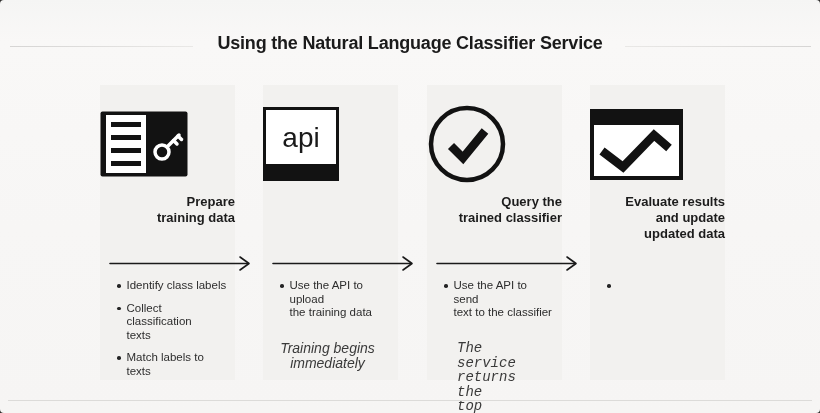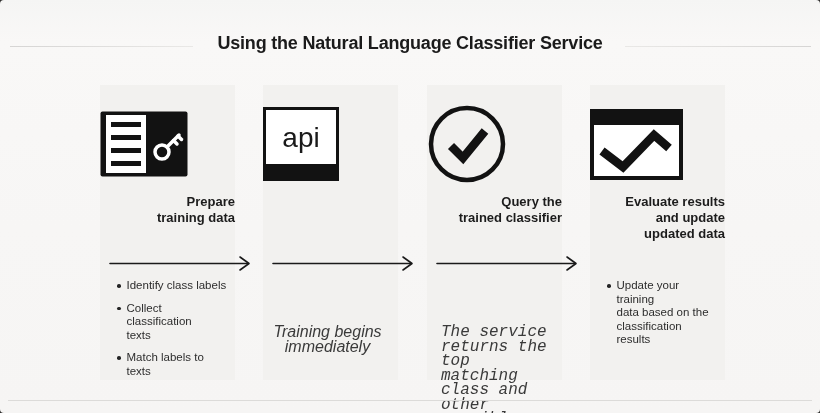--- a/index.html
+++ b/index.html
@@ -55,22 +55,22 @@
   .bullet { display: flex; margin-bottom: 9px; }
   .dot {
     flex: 0 0 auto; width: 3.5px; height: 3.5px; border-radius: 50%;
     background: #242424; margin: 5px 6px 0 0;
   }
   .bullet-text {
     font-size: 11.5px; line-height: 13.5px; color: #2d2d2d;
     white-space: pre-line;
   }
   .note {
-    position: absolute; top: 240px; left: 0; right: 6px; margin: 0;
-    font-style: italic; font-size: 16px; line-height: 14.5px;
+    position: absolute; top: 240px; left: 0; right: 6px; margin: 16px;
+    font-style: italic; font-size: 14px; line-height: 14.5px;
     color: #3a3a3a; white-space: pre-line;
   }
   .note.center { text-align: center; }
   .note.left { padding-left: 14px; padding-right: 4px; text-align: left; font-family: Liberation Mono, monospace; }
 </style>
 </head>
 <body>
 
 <div class="card">
 
@@ -127,59 +127,70 @@
         <rect x="1.5" y="57" width="73" height="15.5" fill="#121212"></rect>
         <text x="38" y="40" text-anchor="middle" font-family="Liberation Sans, sans-serif" font-size="28" fill="#1a1a1a">api</text>
       </svg>
     </div>
     <svg class="arrow" viewBox="0 0 142 16">
       <g stroke="#1a1a1a" stroke-width="1.6" fill="none" stroke-linecap="round" stroke-linejoin="round">
         <path d="M 0 8.5 L 138 8.5"></path>
         <path d="M 130 2 L 139 8.5 L 130 15"></path>
       </g>
     </svg>
+    <ul class="bullets">
+      <li class="bullet">
+        <span class="dot"></span>
+        <span class="bullet-text">Use the API to upload
+the training data</span>
+      </li>
+    </ul>
     <p class="note center">Training begins
 immediately</p>
   </section>
 
   <section class="column" style="left:427px">
     <div class="icon-slot">
       <svg width="80" height="80" viewBox="0 0 80 80">
         <circle cx="40" cy="40" r="36" fill="none" stroke="#121212" stroke-width="4.5"></circle>
         <path d="M 24 42 L 36 54 L 58 27" fill="none" stroke="#121212" stroke-width="8.5" stroke-linecap="butt" stroke-linejoin="miter"></path>
       </svg>
     </div>
     <h2 class="col-heading">Query the
 trained classifier</h2>
     <svg class="arrow" viewBox="0 0 142 16">
       <g stroke="#1a1a1a" stroke-width="1.6" fill="none" stroke-linecap="round" stroke-linejoin="round">
         <path d="M 0 8.5 L 138 8.5"></path>
         <path d="M 130 2 L 139 8.5 L 130 15"></path>
       </g>
     </svg>
+    <ul class="bullets">
+      <li class="bullet">
+        <span class="dot"></span>
+        <span class="bullet-text">Use the API to send
+text to the classifier</span>
+      </li>
+    </ul>
     <p class="note left">The service returns the
 top matching class and
 other possible matches</p>
   </section>
 
   <section class="column" style="left:590px">
     <div class="icon-slot">
       <svg width="93" height="71" viewBox="0 0 93 71">
         <rect x="2" y="2" width="89" height="67" fill="#ffffff" stroke="#121212" stroke-width="4"></rect>
         <rect x="2" y="2" width="89" height="14" fill="#121212"></rect>
         <path d="M 12 42 L 33 58 L 64 26 L 79 39" fill="none" stroke="#121212" stroke-width="8.5" stroke-linecap="butt" stroke-linejoin="miter"></path>
       </svg>
     </div>
     <h2 class="col-heading">Evaluate results
 and update
 updated data</h2>
     <ul class="bullets">
       <li class="bullet">
         <span class="dot"></span>
-        <span class="bullet-text">Update your training
-data based on the
-classification results</span>
       </li>
     </ul>
   </section>
 
   <div class="bottom-rule"></div>
 </div>
 
 </body></html>

